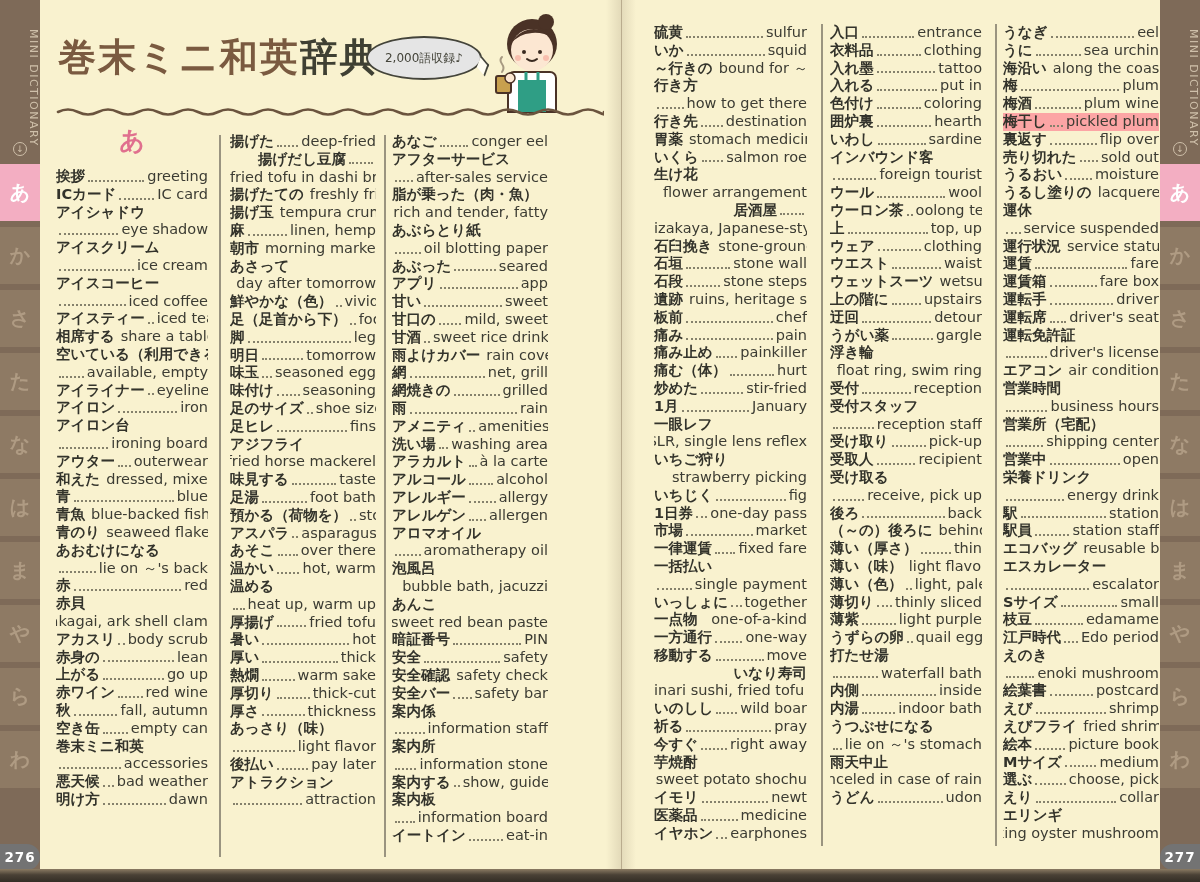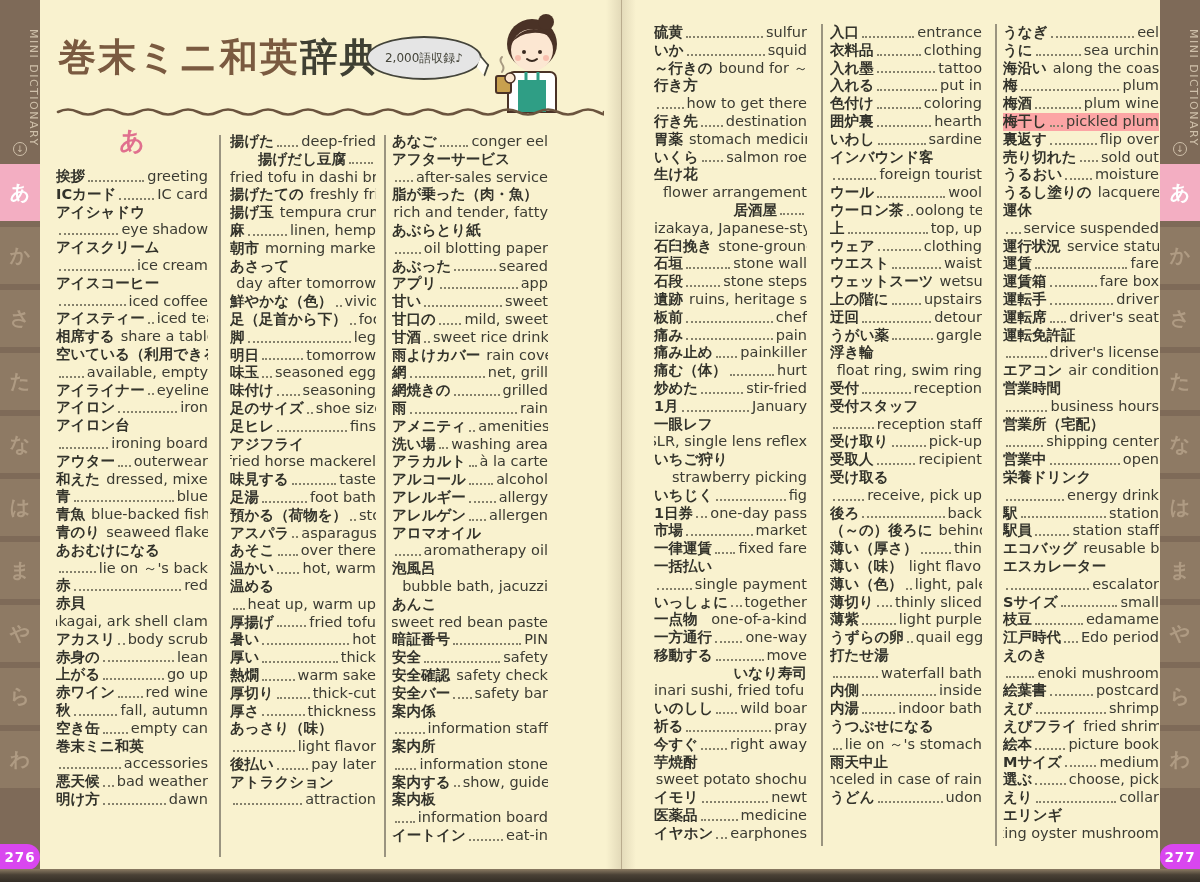--- a/index.html
+++ b/index.html
@@ -26,21 +26,21 @@
   .tabs { position:absolute; top:164px; left:0; width:40px; }
   .tab {
     width:40px; height:57px; margin-bottom:6px;
     background:#8e7a64; color:#af9b83;
     display:flex; align-items:center; justify-content:center;
     font-size:20px; font-weight:bold;
   }
   .tab.active { background:#f3aec2; color:#ffffff; }
   .page-badge {
     position:absolute; bottom:12px; width:40px; height:26px;
-    background:#d946ef; color:#fff; font-weight:bold; font-size:13.5px;
+    background:#737373; color:#fff; font-weight:bold; font-size:13.5px;
     display:flex; align-items:center; justify-content:center; letter-spacing:1px;
   }
   .sidebar.left  .page-badge { left:0; border-radius:0 13px 13px 0; }
   .sidebar.right .page-badge { right:0; border-radius:13px 0 0 13px; }
   
   .book-edge {
     position:absolute; left:0; bottom:0; width:1200px; height:13px; z-index:6;
     background:linear-gradient(#8b7b63, #4a4136 45%, #332d25);
   }
   

